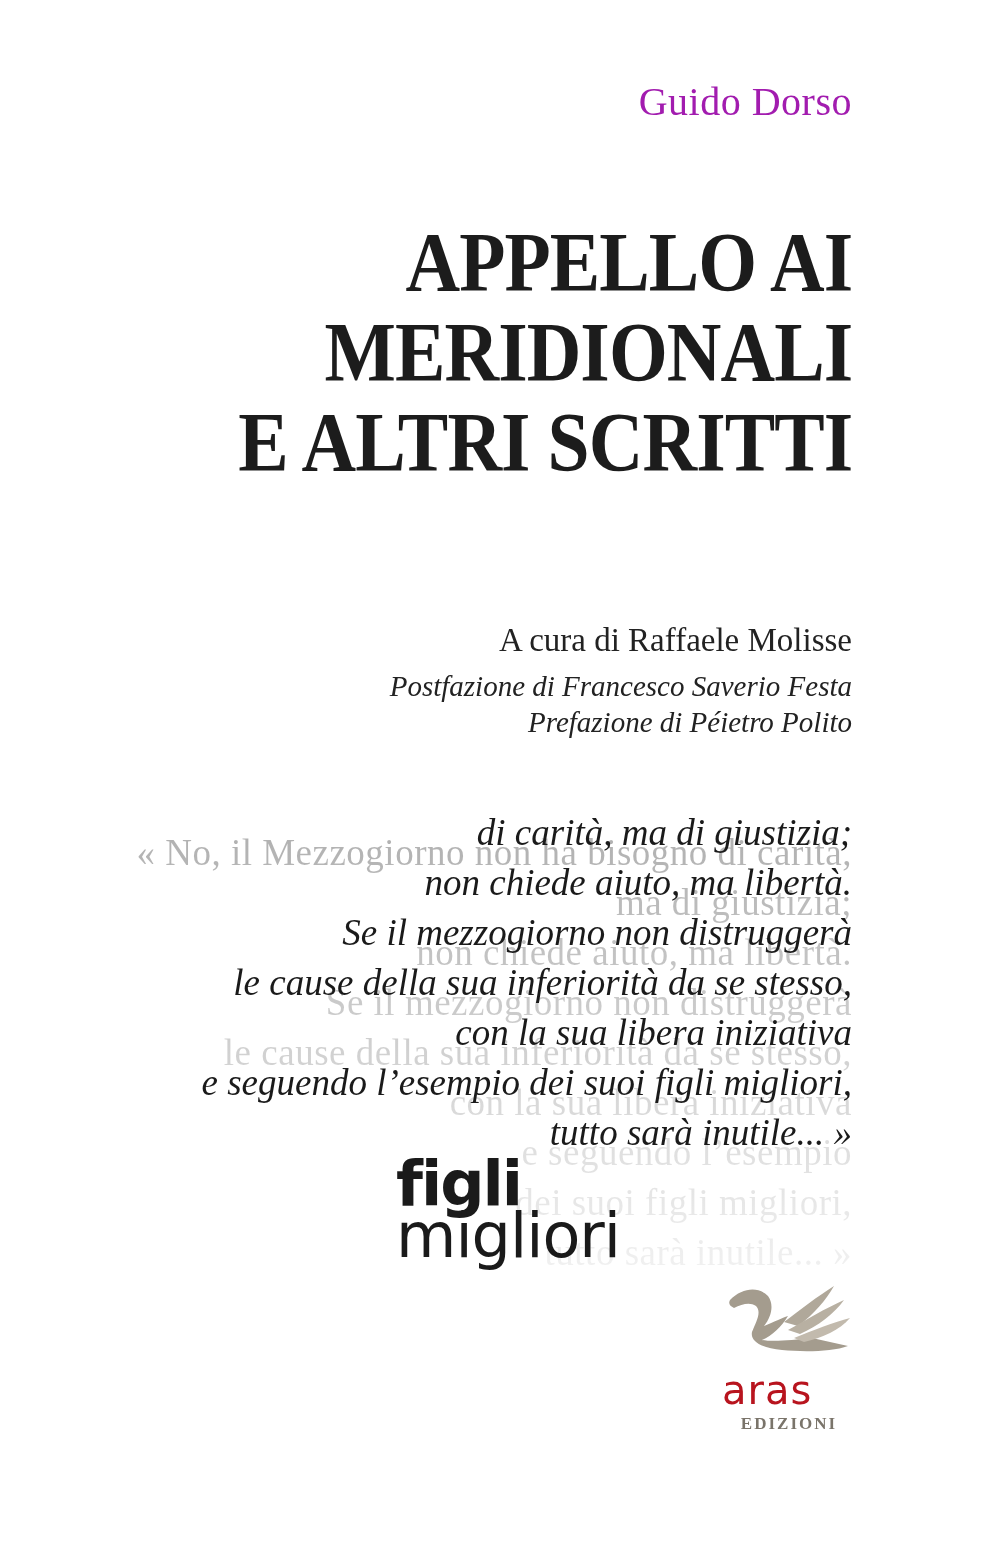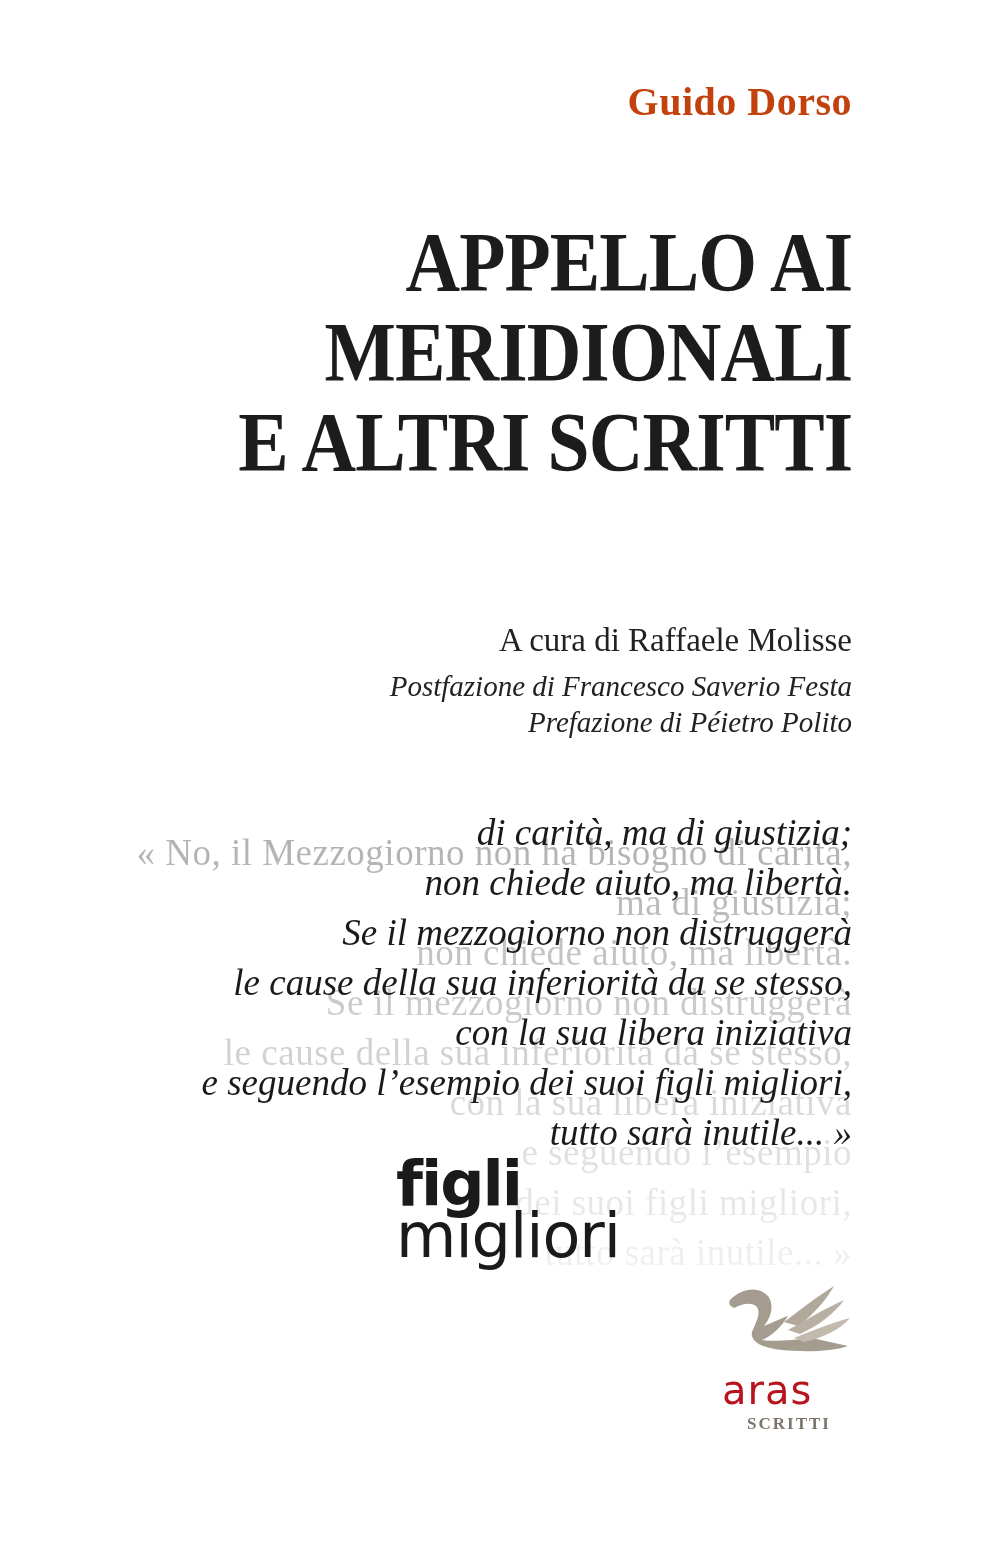--- a/index.html
+++ b/index.html
@@ -4,21 +4,21 @@
 <style>
   html, body { margin: 0; padding: 0; }
   body {
     width: 1000px; height: 1544px; background: #ffffff;
     position: relative; overflow: hidden;
     font-family: "Liberation Serif", "DejaVu Serif", serif;
     color: #1e1e1e;
   }
   .author {
     position: absolute; right: 148px; top: 78px;
-    font-size: 40px; letter-spacing: 0.5px; color: #c2410c; font-weight: bold;
+    font-size: 40px; letter-spacing: 0.5px; color: #a21caf;
   }
   .title {
     position: absolute; right: 148px; top: 218px;
     text-align: right; font-weight: bold; color: #1c1c1c;
     font-size: 84px; line-height: 90px; letter-spacing: -1px;
     transform: scaleX(0.9); transform-origin: right top;
   }
   .title div { white-space: nowrap; }
   .curator {
     position: absolute; right: 148px; top: 574px;
@@ -107,16 +107,16 @@
   </div>
 
   <div class="logo">
     <svg width="134" height="90" viewBox="0 0 134 90" style="position:absolute;left:0;top:0">
       <path d="M8 18 C20 6 36 4 46 14 C52 22 50 34 42 44 C52 40 60 36 66 34 C60 44 50 54 40 58 C52 60 70 58 90 56 L126 64 C110 70 80 70 60 68 C40 66 28 60 30 50 C34 40 40 30 34 24 C28 20 20 22 12 26 C8 24 6 22 8 18 Z" fill="#a49c8e"></path>
       <path d="M62 40 C78 28 96 14 112 4 C104 18 92 32 76 44 Z" fill="#b0a89a"></path>
       <path d="M66 48 C84 38 104 26 122 18 C112 32 96 44 78 52 Z" fill="#b8b0a2"></path>
       <path d="M72 56 C92 48 112 40 128 36 C118 48 100 56 82 60 Z" fill="#c2baad"></path>
     </svg>
     <div class="brand">aras</div>
-    <div class="sub">SCRITTI</div>
+    <div class="sub">EDIZIONI</div>
   </div>
 
 </div>
 
 </body></html>

